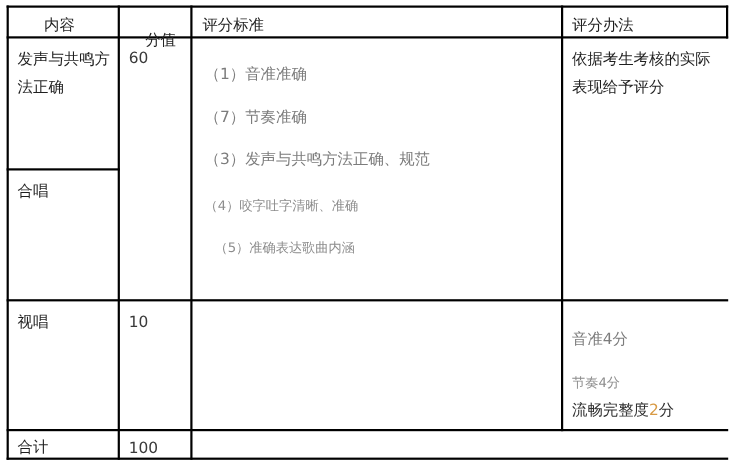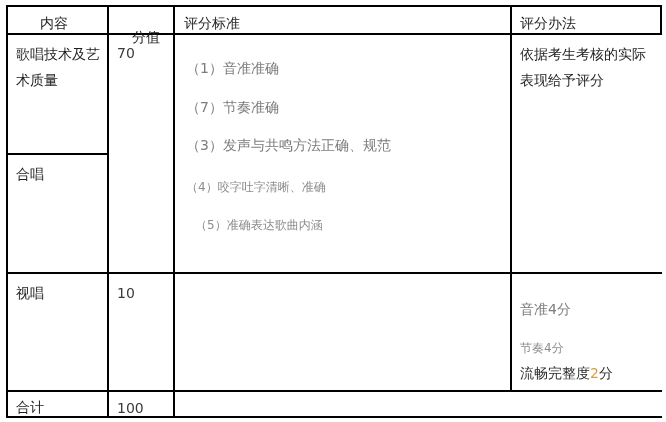--- a/index.html
+++ b/index.html
@@ -79,23 +79,23 @@
   <div class="line v-col1"></div>
   <div class="line v-col2"></div>
   <div class="line v-col3"></div>
   <div class="line v-right"></div>
 
   <div class="txt hdr-content">内容</div>
   <div class="txt hdr-score">分值</div>
   <div class="txt hdr-criteria">评分标准</div>
   <div class="txt hdr-method">评分办法</div>
 
-  <div class="txt r1-content">歌唱技术及艺术质量</div>
+  <div class="txt r1-content">发声与共鸣方法正确</div>
   <div class="txt r1-chorus">合唱</div>
-  <div class="txt r1-score score-num">70</div>
+  <div class="txt r1-score score-num">60</div>
 
   <div class="txt r1-c1 muted">（1）音准准确</div>
   <div class="txt r1-c2 muted">（7）节奏准确</div>
   <div class="txt r1-c3 muted">（3）发声与共鸣方法正确、规范</div>
   <div class="txt r1-c4 muted-sm">（4）咬字吐字清晰、准确</div>
   <div class="txt r1-c5 muted-sm">（5）准确表达歌曲内涵</div>
 
   <div class="txt r1-method">依据考生考核的实际表现给予评分</div>
 
   <div class="txt r2-content">视唱</div>

